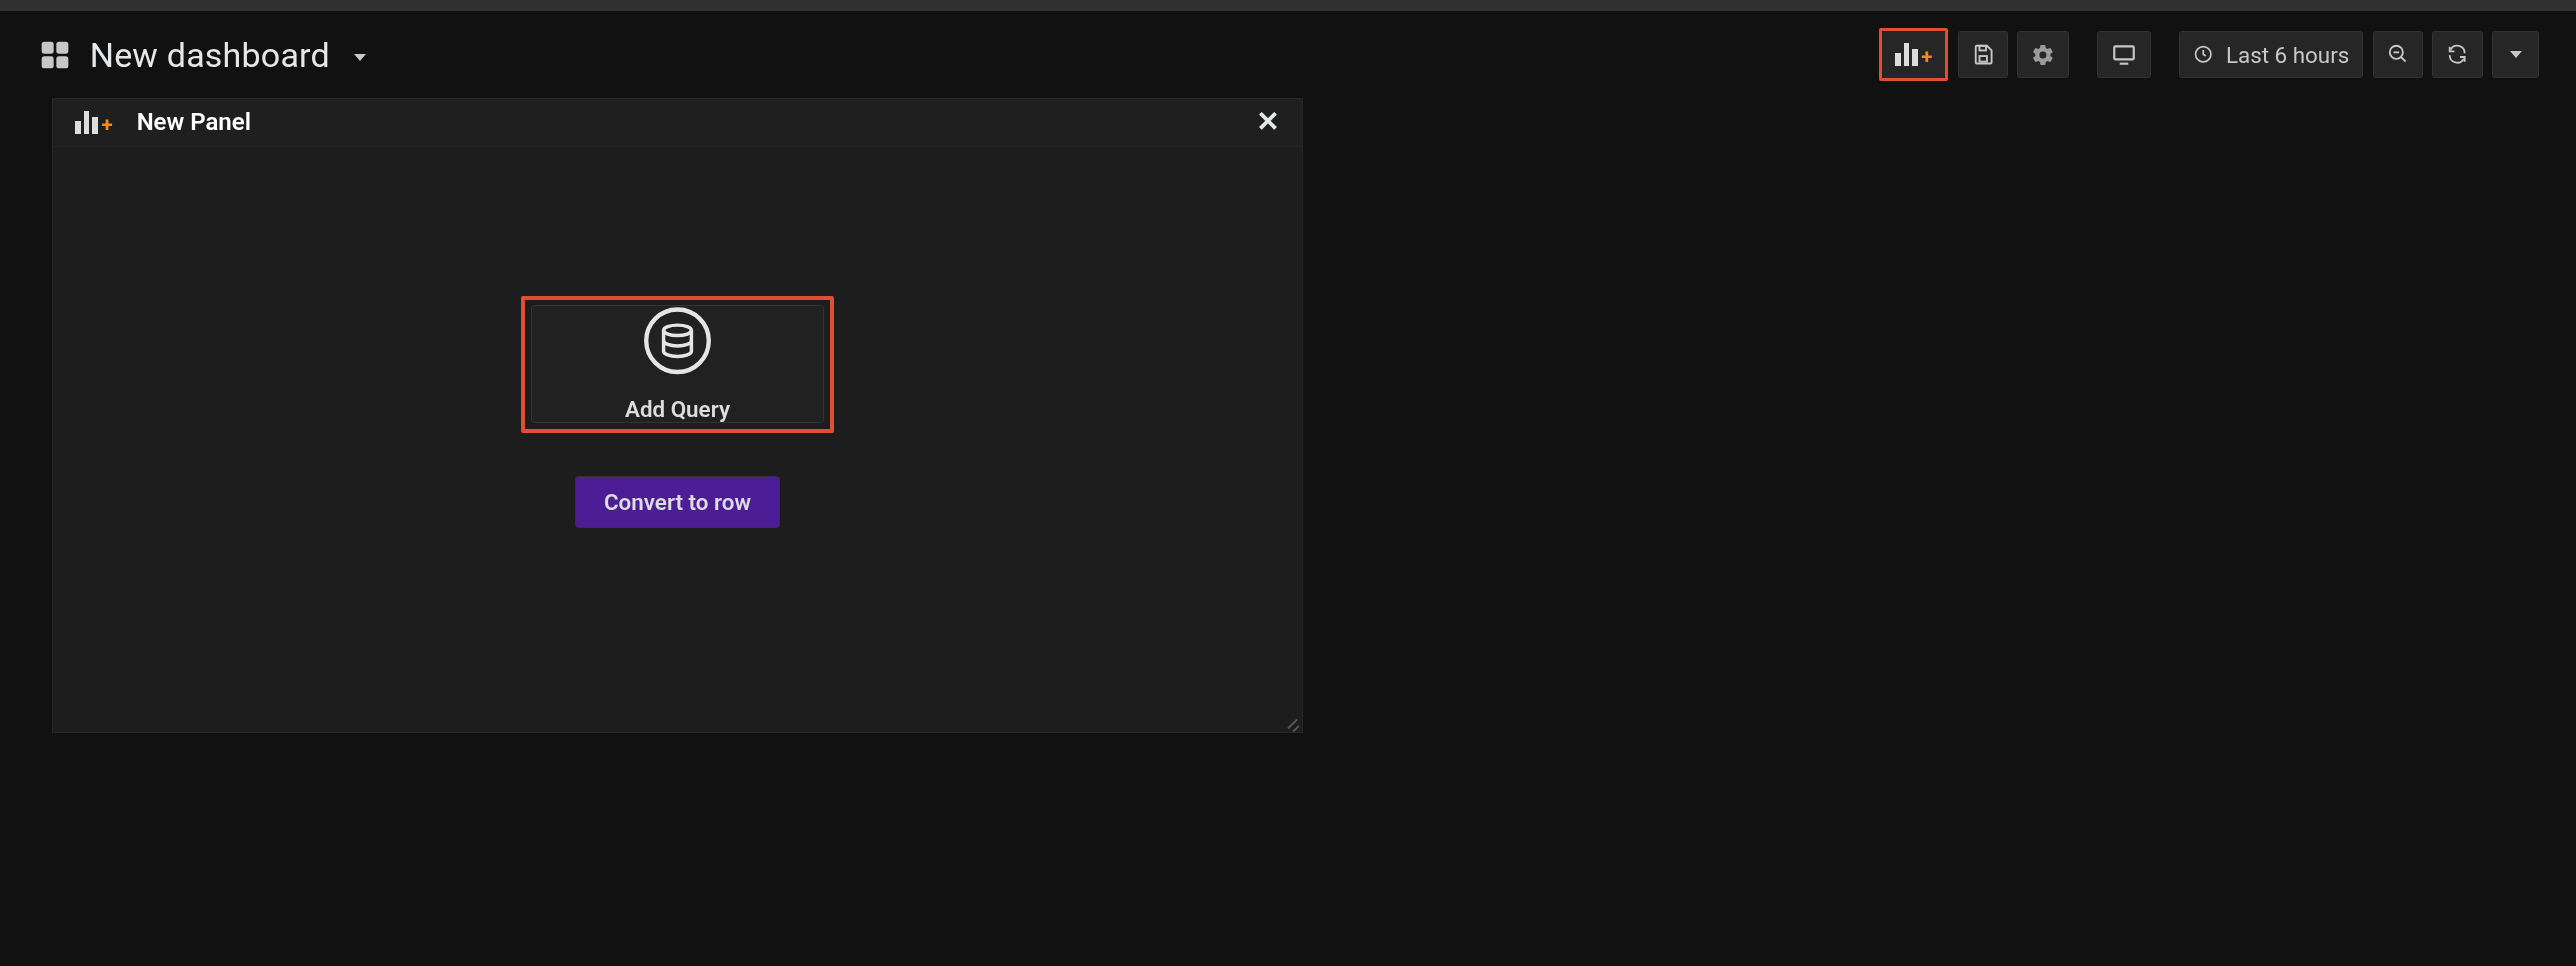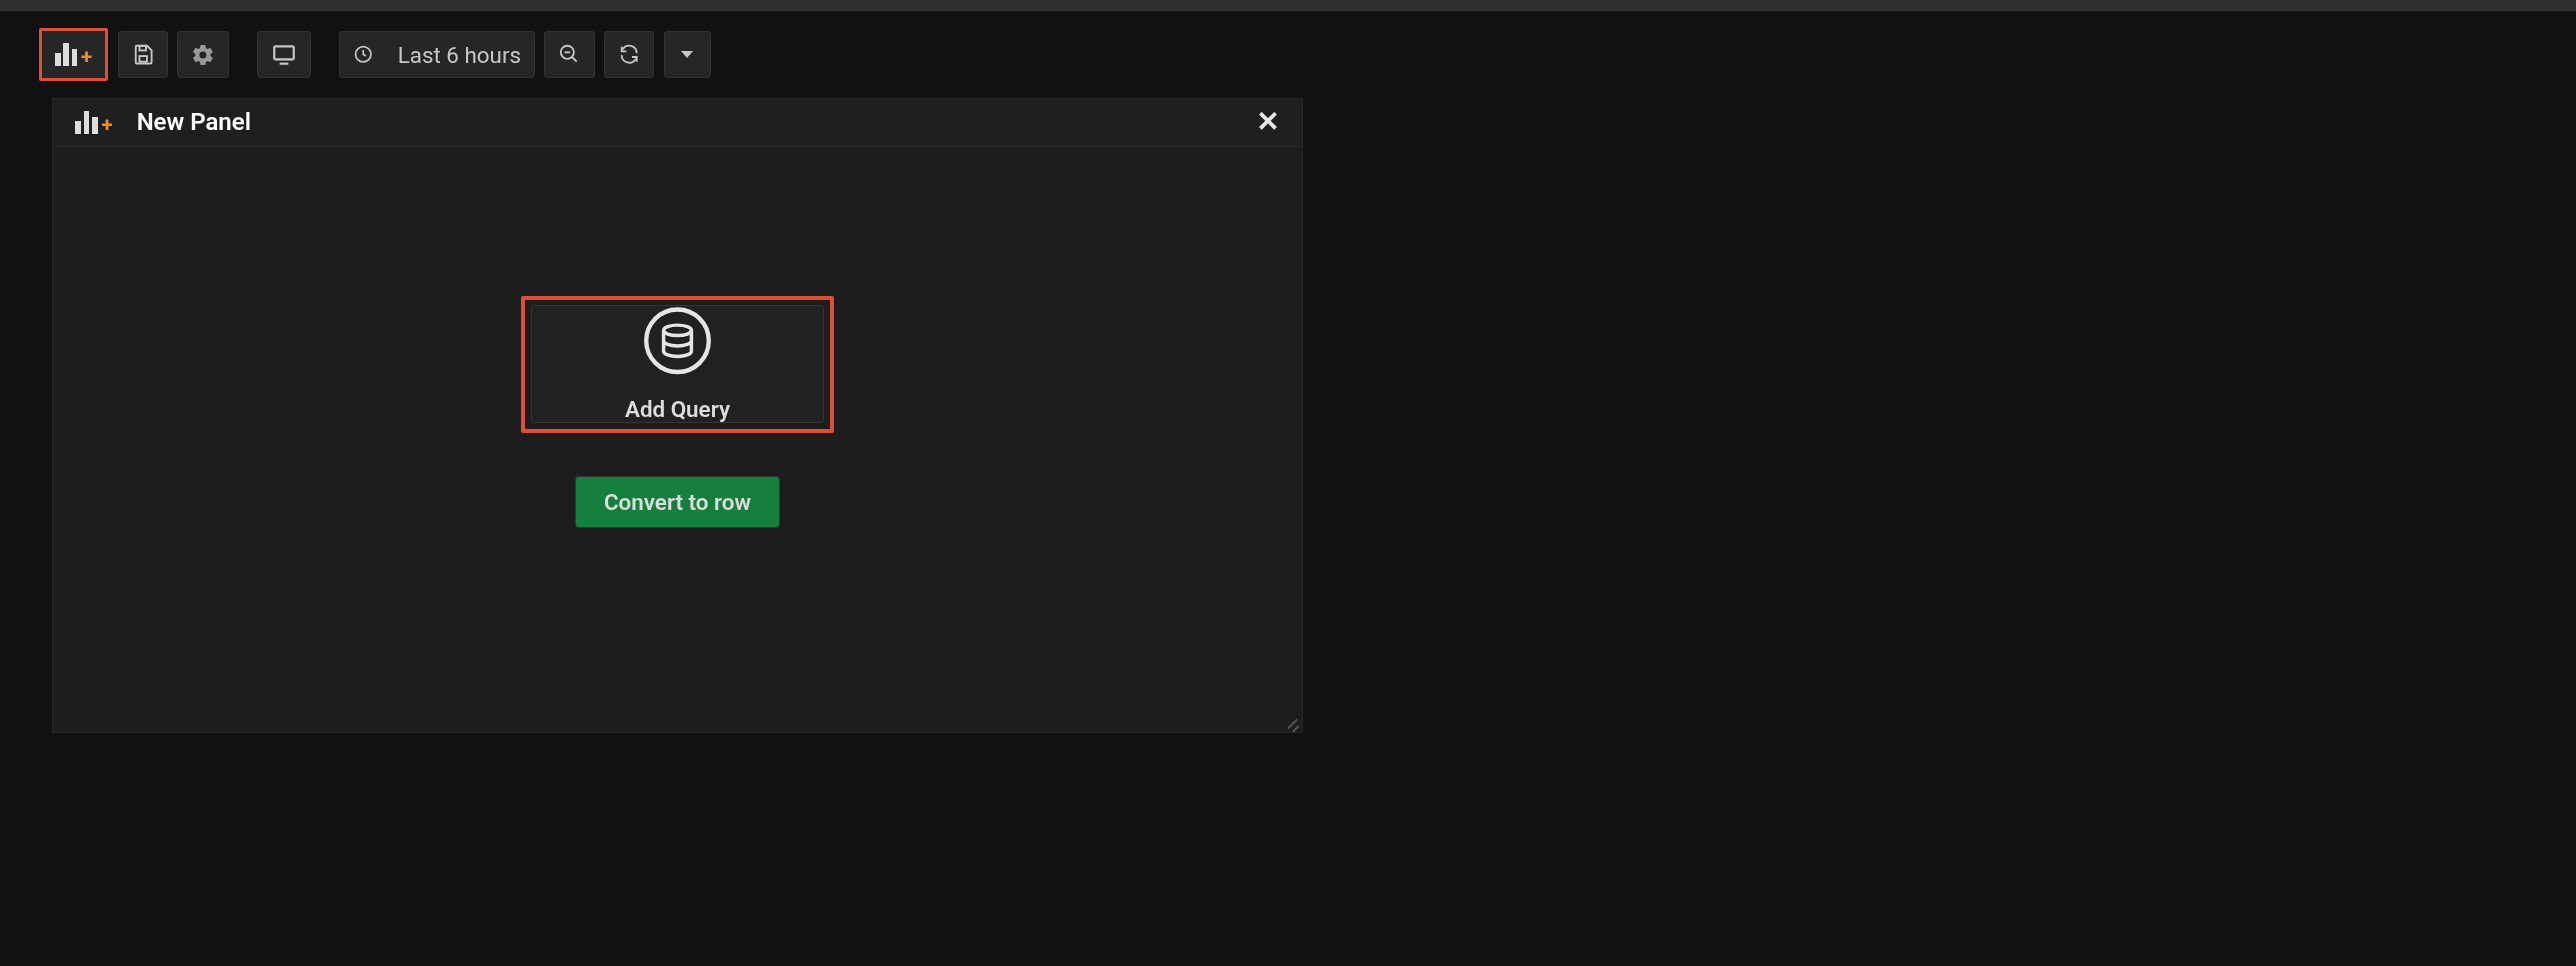--- a/index.html
+++ b/index.html
@@ -67,21 +67,21 @@
     align-items: center;
     justify-content: center;
     color: #c7c7c7;
     cursor: pointer;
     font-size: 22.4px;
     padding: 0 13px;
     box-sizing: border-box;
   }
   .btn svg { fill: #c7c7c7; }
   .btn.gap-r { margin-right: 18.7px; }
-  .btn.time { gap: 24px; font-size: 22.4px; }
+  .btn.time { gap: 12px; font-size: 22.4px; }
   .highlight-box {
     border: 3.7px solid #e04f32;
     padding: 0;
     border-radius: 1.9px;
     display: flex;
   }
   .highlight-box .btn {
     border: 0;
     height: 47px;
     min-width: 50px;
@@ -179,21 +179,21 @@
   .highlight-card {
     padding: 5.6px;
     border: 4.7px solid #e04f32;
     border-radius: 1.9px;
     box-sizing: border-box;
   }
 
   .row-btn {
     height: 50px;
     padding: 0 28px;
-    background: #15803d;
+    background: #4c1d95;
     border: 0.9px solid #343434;
     border-radius: 3.7px;
     display: flex;
     align-items: center;
     font-size: 22.4px;
     font-weight: 600;
     color: #dcddde;
     cursor: pointer;
   }
 
@@ -214,20 +214,30 @@
   .resize-handle::before { width: 13px; right: -0.9px; bottom: 5.6px; }
   .resize-handle::after  { width: 7.5px;  right: -0.9px; bottom: 0.9px; }
 
 </style>
 </head>
 <body>
 
 <div class="chrome-bar"></div>
 
 <div class="toolbar">
+  <div class="toolbar-left">
+    <svg class="grid" viewBox="0 0 24 24">
+      <rect x="2" y="2" width="9" height="9" rx="2"></rect>
+      <rect x="13" y="2" width="9" height="9" rx="2"></rect>
+      <rect x="2" y="13" width="9" height="9" rx="2"></rect>
+      <rect x="13" y="13" width="9" height="9" rx="2"></rect>
+    </svg>
+    <span class="dash-title">New dashboard</span>
+    <span class="chev-down"></span>
+  </div>
 
   <div class="toolbar-right">
     <span class="highlight-box">
       <span class="btn">
         <span class="bar-plus">
           <span class="b b1"></span>
             <span class="b b2"></span>
             <span class="b b3"></span>
             <span class="plus">+</span>
         </span>

